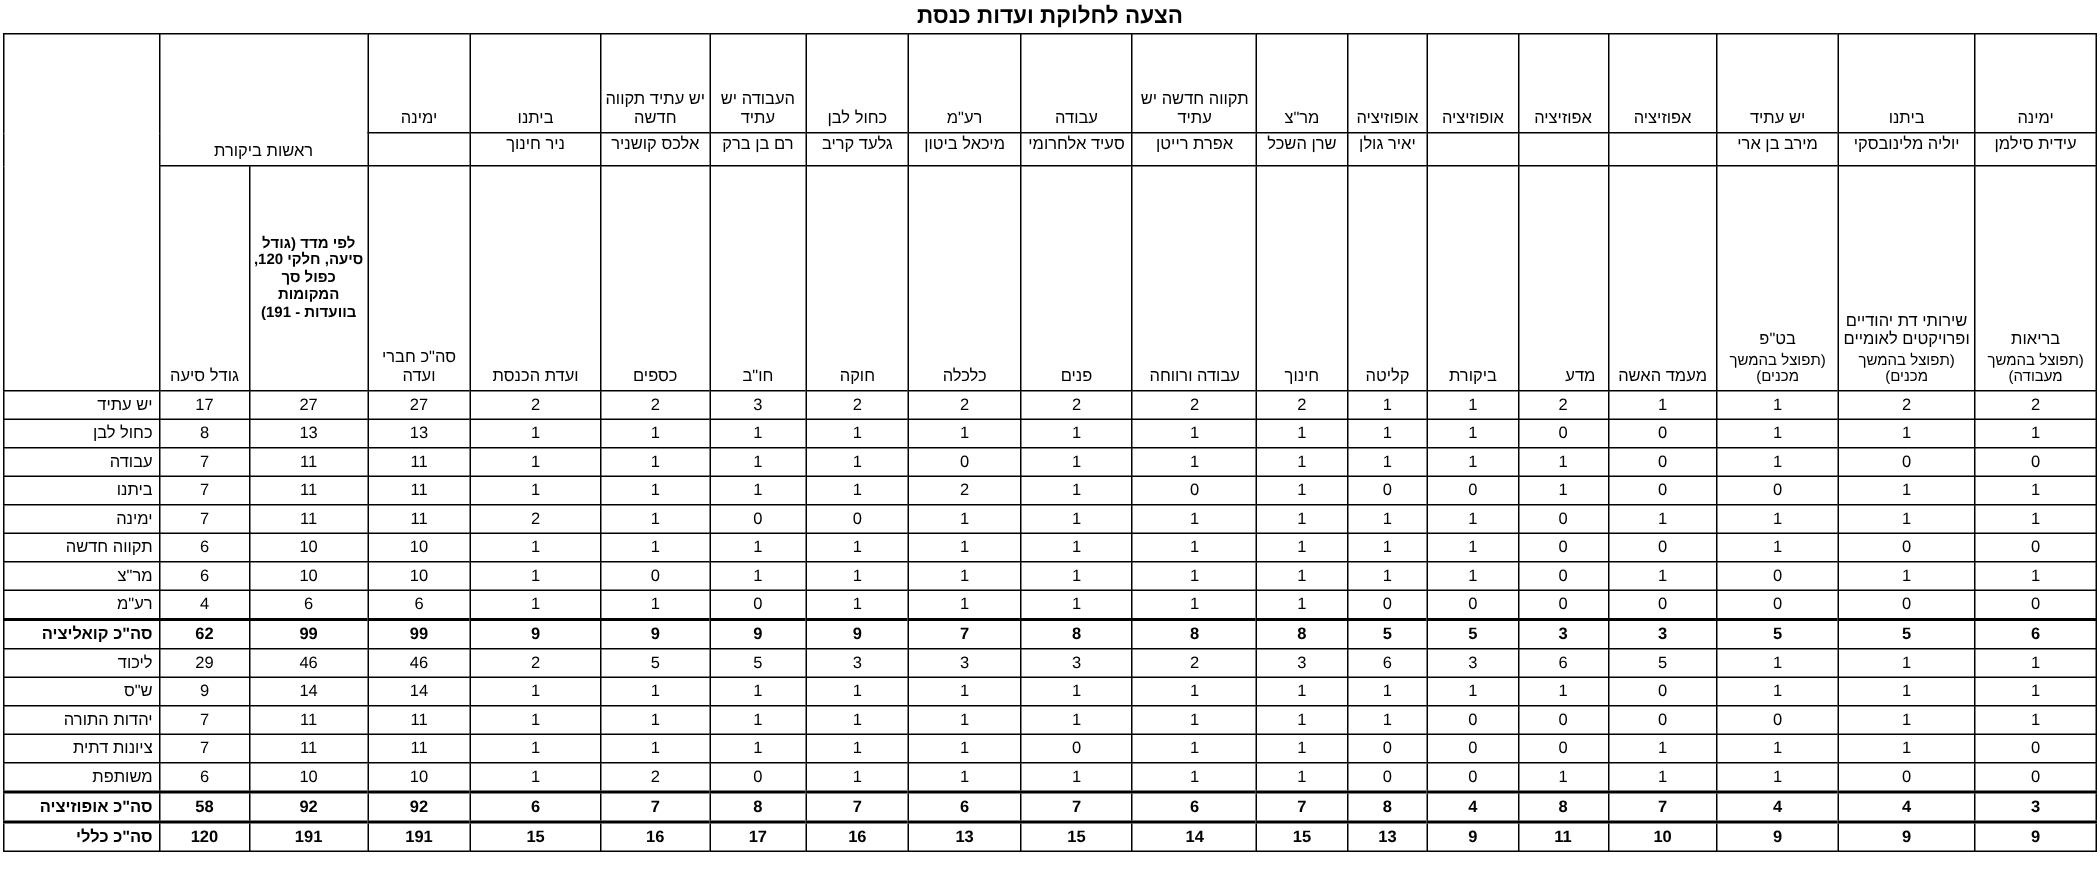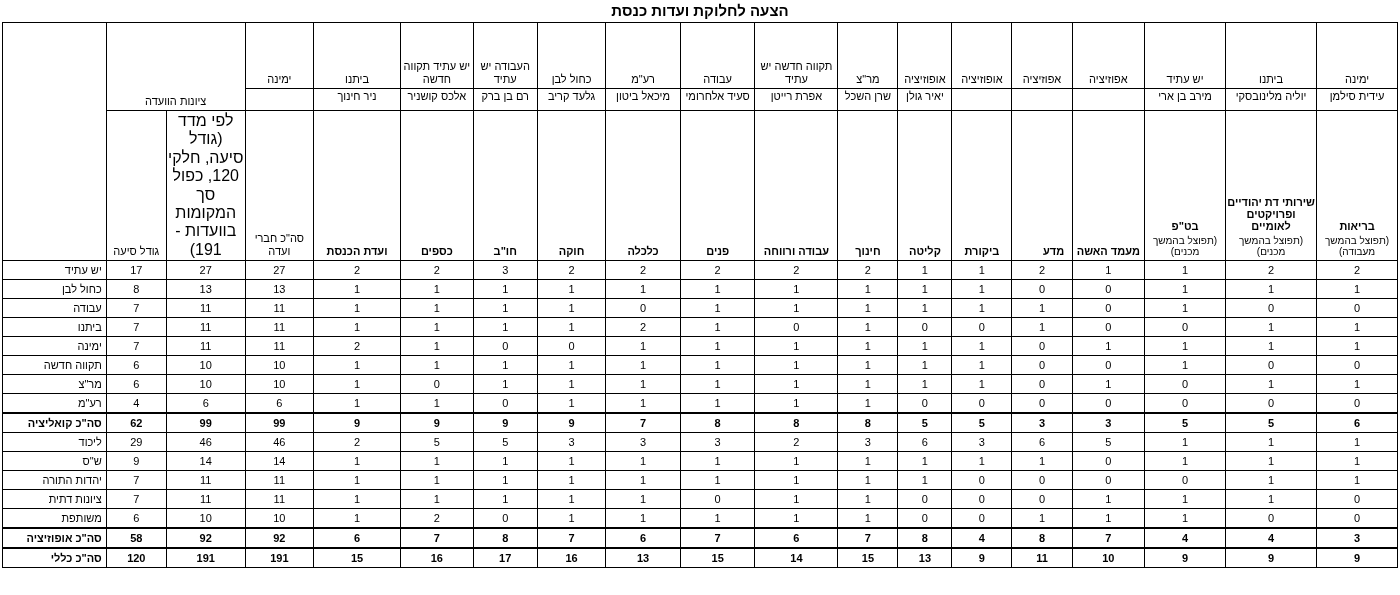--- a/index.html
+++ b/index.html
@@ -40,37 +40,38 @@
     height:62px;
     vertical-align:bottom;
     padding-bottom:3px;
   }
   .hdr-person td{
     font-size:11px;
     height:20px;
     vertical-align:top;
     padding-top:1px;
   }
-  .nameline{font-weight:bold;}
+  .nameline{font-weight:normal;}
   .subline{font-weight:normal;font-size:10px;display:block;margin-top:2px;}
   
   tbody tr td{height:18px;}
   tr.sum td{font-weight:bold;}
   tr.sum{border-top:2px solid #000;}
   tr.sum td{border-top:2px solid #000;}
   .rowlabel{
     text-align:right;
     padding-right:4px;
     font-size:11px;
   }
   tr.sum .rowlabel{font-weight:bold;}
   .blank{border:1px solid #000;}
   .wide-note{
-    font-size:16px;
+    font-size:10px;
     line-height:1.15;
+    font-weight:bold;
   }
   .committee-head{
     font-weight:bold;
     font-size:11px;
   }
 </style>
 </head>
 <body>
 
 <div id="title">הצעה לחלוקת ועדות כנסת</div>
@@ -108,21 +109,21 @@
       <td>אופוזיציה</td>
       <td>מר"צ</td>
       <td>תקווה חדשה יש עתיד</td>
       <td>עבודה</td>
       <td>רע"מ</td>
       <td>כחול לבן</td>
       <td>העבודה יש עתיד</td>
       <td>יש עתיד תקווה חדשה</td>
       <td>ביתנו</td>
       <td>ימינה</td>
-      <td rowspan="2" colspan="2" class="committee-head">ציונות הוועדה</td>
+      <td rowspan="2" colspan="2" class="committee-head">ראשות ביקורת</td>
       <td rowspan="4" class="blank"></td>
     </tr>
     <tr class="hdr-person">
       <td>עידית סילמן</td>
       <td>יוליה מלינובסקי</td>
       <td>מירב בן ארי</td>
       <td></td>
       <td></td>
       <td></td>
       <td>יאיר גולן</td>

